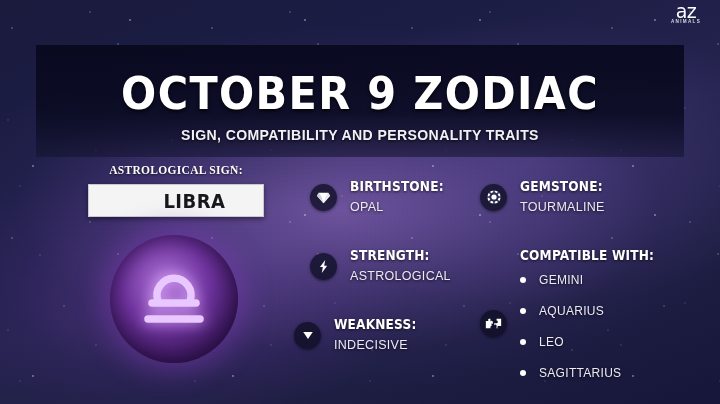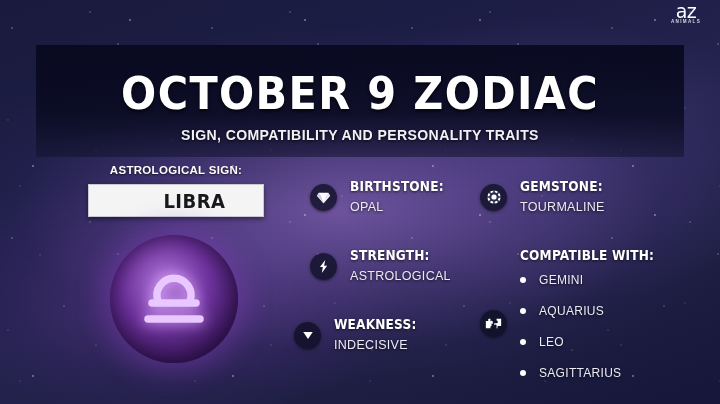--- a/index.html
+++ b/index.html
@@ -125,21 +125,21 @@
 
   
   #sign-block {
     position: absolute;
     left: 88px; top: 164px;
     width: 176px;
     text-align: center;
   }
   #sign-label {
     color: #ffffff;
-    font-family: Liberation Sans, sans-serif;
+    font-family: Liberation Serif, serif;
     font-weight: 700;
     font-size: 11.5px;
     letter-spacing: 0.3px;
     text-shadow: 0 1px 2px rgba(0,0,0,0.65);
   }
   #sign-value-box {
     margin-top: 8px;
     background: #f4f4f4;
     border: 1px solid #c9c9d2;
     height: 31px;

